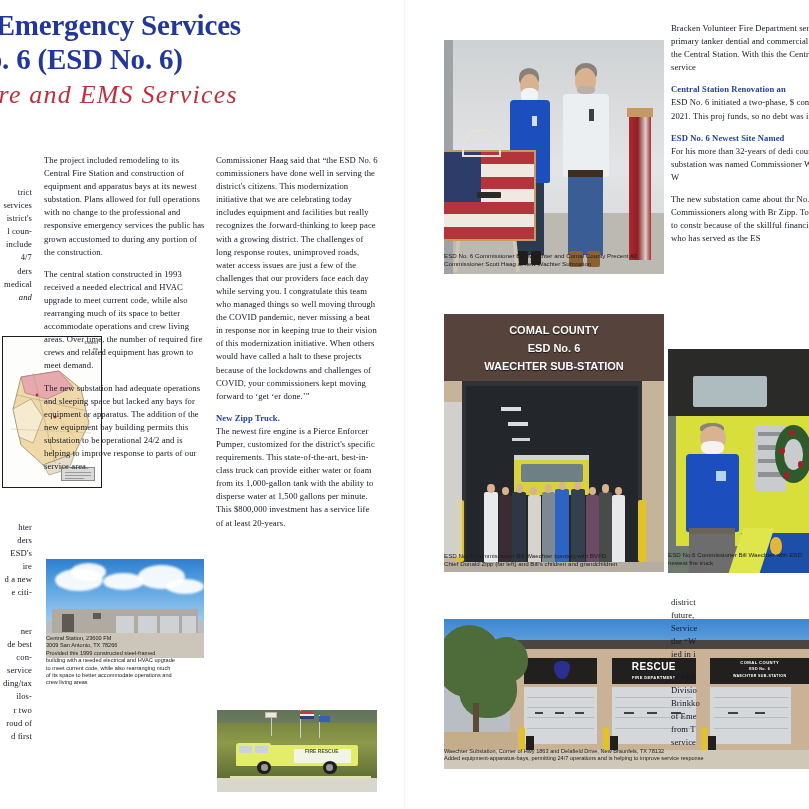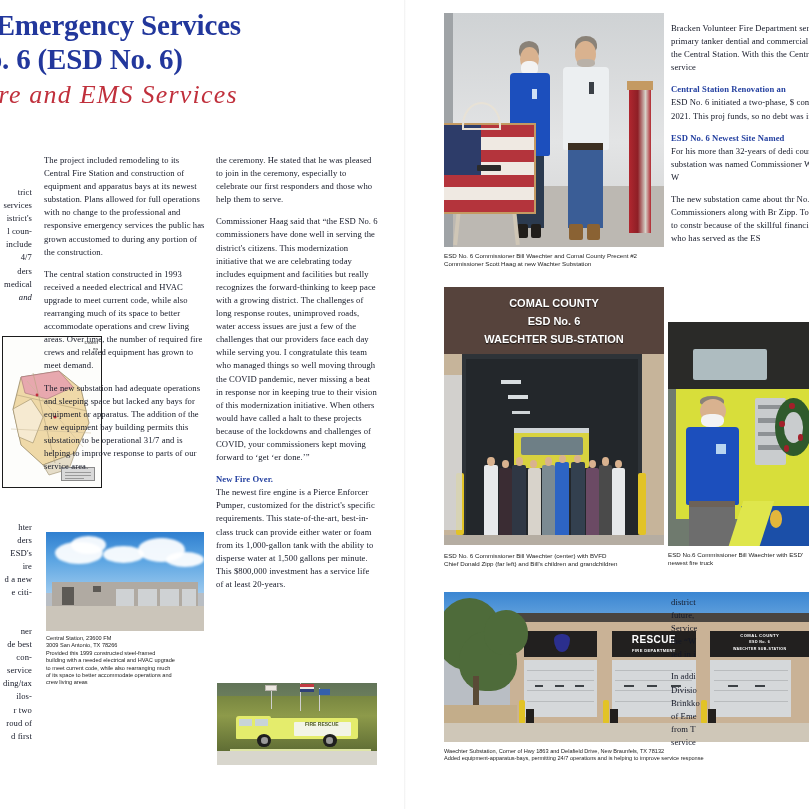--- a/index.html
+++ b/index.html
@@ -63,20 +63,21 @@
     color: #c0303c;
     white-space: nowrap;
     letter-spacing: 1.2px;
   }
 
   
   .photo {
     position: absolute;
     overflow: hidden;
     background: #b9bec4;
+    margin-top: 27px;
   }
   .ph-inner { position: absolute; inset: 0; }
 
   
   .sky {
     position: absolute; left: 0; right: 0; top: 0;
     background: linear-gradient(#2f7fd0 0%, #5aa4e2 45%, #9cc9ee 100%);
   }
   .cloud {
     position: absolute; border-radius: 50%;
@@ -250,21 +251,21 @@
     <div class="map-legend" style="left:58px; bottom:6px; width:34px; height:14px;">
       <div class="map-line" style="left:3px; top:4px; right:3px;"></div>
       <div class="map-line" style="left:3px; top:7px; right:3px;"></div>
       <div class="map-line" style="left:3px; top:10px; right:10px;"></div>
     </div>
   </div>
 
   <div class="body-col" style="left:44px; top:154px; width:161px;">
     <p>The project included remodeling to its Central Fire Station and construction of equipment and apparatus bays at its newest substation. Plans allowed for full operations with no change to the professional and responsive emergency services the public has grown accustomed to during any portion of the construction.</p>
     <p>The central station constructed in 1993 received a needed electrical and HVAC upgrade to meet current code, while also rearranging much of its space to better accommodate operations and crew living areas. Over time, the number of required fire crews and related equipment has grown to meet demand.</p>
-    <p>The new substation had adequate operations and sleeping space but lacked any bays for equipment or apparatus. The addition of the new equipment bay building permits this substation to be operational 31/7 and is helping to improve response to parts of our service area.</p>
+    <p>The new substation had adequate operations and sleeping space but lacked any bays for equipment or apparatus. The addition of the new equipment bay building permits this substation to be operational 24/2 and is helping to improve response to parts of our service area.</p>
   </div>
 
   <div class="photo" style="left:46px; top:532px; width:158px; height:99px;">
     <div class="ph-inner">
       <div class="sky" style="height:62%;"></div>
       <div class="cloud" style="left:6%;  top:10%; width:30%; height:22%;"></div>
       <div class="cloud" style="left:16%; top:4%;  width:22%; height:18%;"></div>
       <div class="cloud" style="left:36%; top:14%; width:26%; height:17%;"></div>
       <div class="cloud" style="left:58%; top:6%;  width:30%; height:24%;"></div>
       <div class="cloud" style="left:76%; top:20%; width:24%; height:15%;"></div>
@@ -282,24 +283,23 @@
     <div>Central Station, 23600 FM</div>
     <div>3009 San Antonio, TX 78266</div>
     <div>Provided this 1999 constructed steel-framed</div>
     <div>building with a needed electrical and HVAC upgrade</div>
     <div>to meet current code, while also rearranging much</div>
     <div>of its space to better accommodate operations and</div>
     <div>crew living areas</div>
   </div>
 
   <div class="body-col" style="left:216px; top:154px; width:162px;">
-    <p>the ceremony. He stated that he was pleased to join in the ceremony, especially to celebrate our first responders and those who help them to serve.</p>
     <p>Commissioner Haag said that “the ESD No. 6 commissioners have done well in serving the district's citizens. This modernization initiative that we are celebrating today includes equipment and facilities but really recognizes the forward-thinking to keep pace with a growing district. The challenges of long response routes, unimproved roads, water access issues are just a few of the challenges that our providers face each day while serving you. I congratulate this team who managed things so well moving through the COVID pandemic, never missing a beat in response nor in keeping true to their vision of this modernization initiative. When others would have called a halt to these projects because of the lockdowns and challenges of COVID, your commissioners kept moving forward to ‘get ‘er done.’”</p>
     <p style="margin-bottom:0;">
-      <span class="subhead">New Fire Over.</span>
+      <span class="subhead">New Zipp Truck.</span>
       <span>The newest fire engine is a Pierce Enforcer Pumper, customized for the district's specific requirements. This state-of-the-art, best-in-class truck can provide either water or foam from its 1,000-gallon tank with the ability to disperse water at 1,500 gallons per minute. This $800,000 investment has a service life of at least 20-years.</span>
     </p>
   </div>
 
   <div class="photo" style="left:217px; top:683px; width:160px; height:82px;">
     <div class="ph-inner">
       <div class="ft-bg"></div>
       <div style="position:absolute;left:0;right:0;top:0;height:16%;background:#4f6a8e;opacity:.35;"></div>
       <div class="pole" style="left:34%; top:2%; height:30%;"></div>
       <div class="flag-sm" style="left:30%; top:3%; width:12px; height:6px; background:#ece7e0; border:.5px solid #b9b4ad;"></div>

